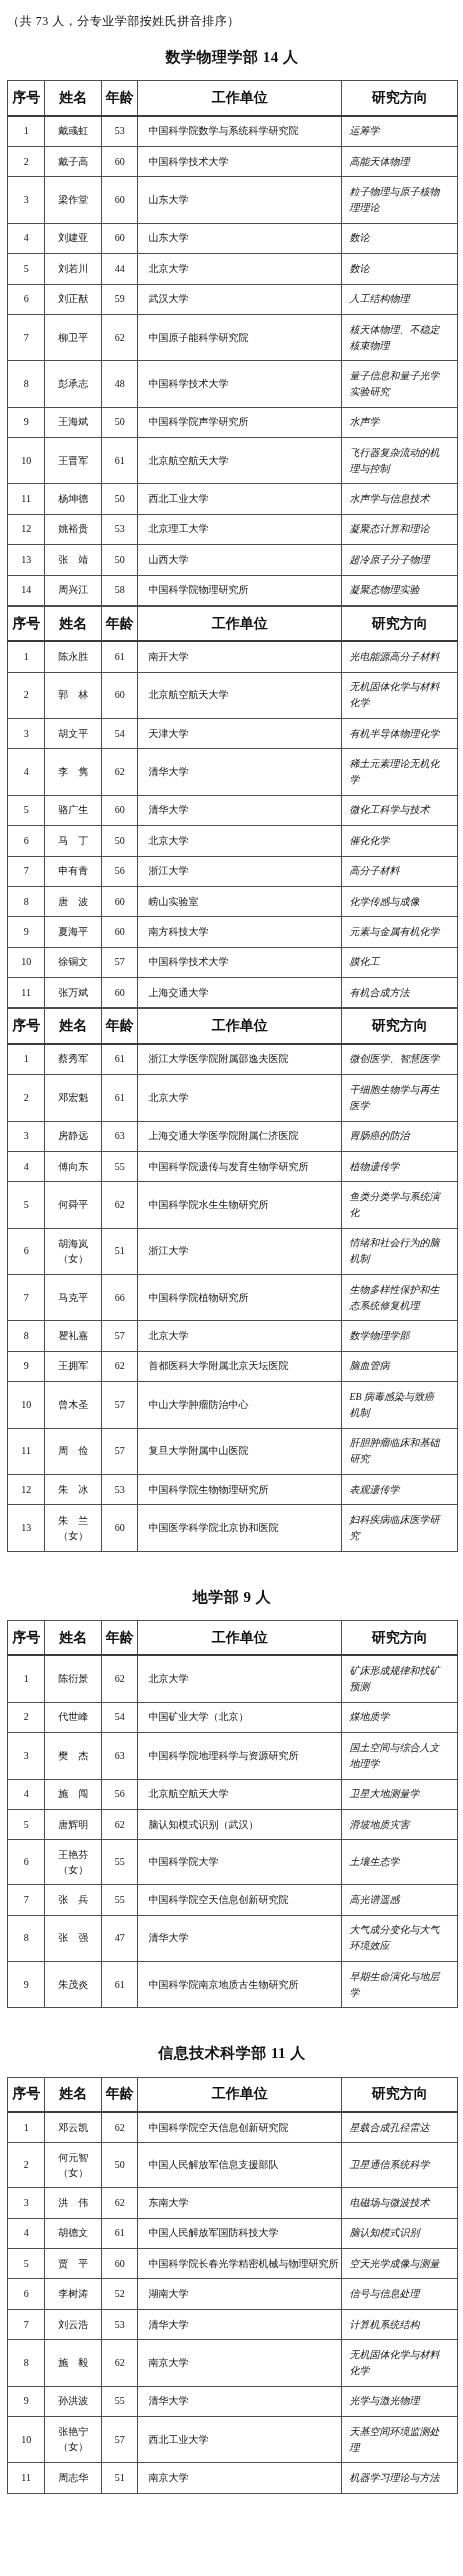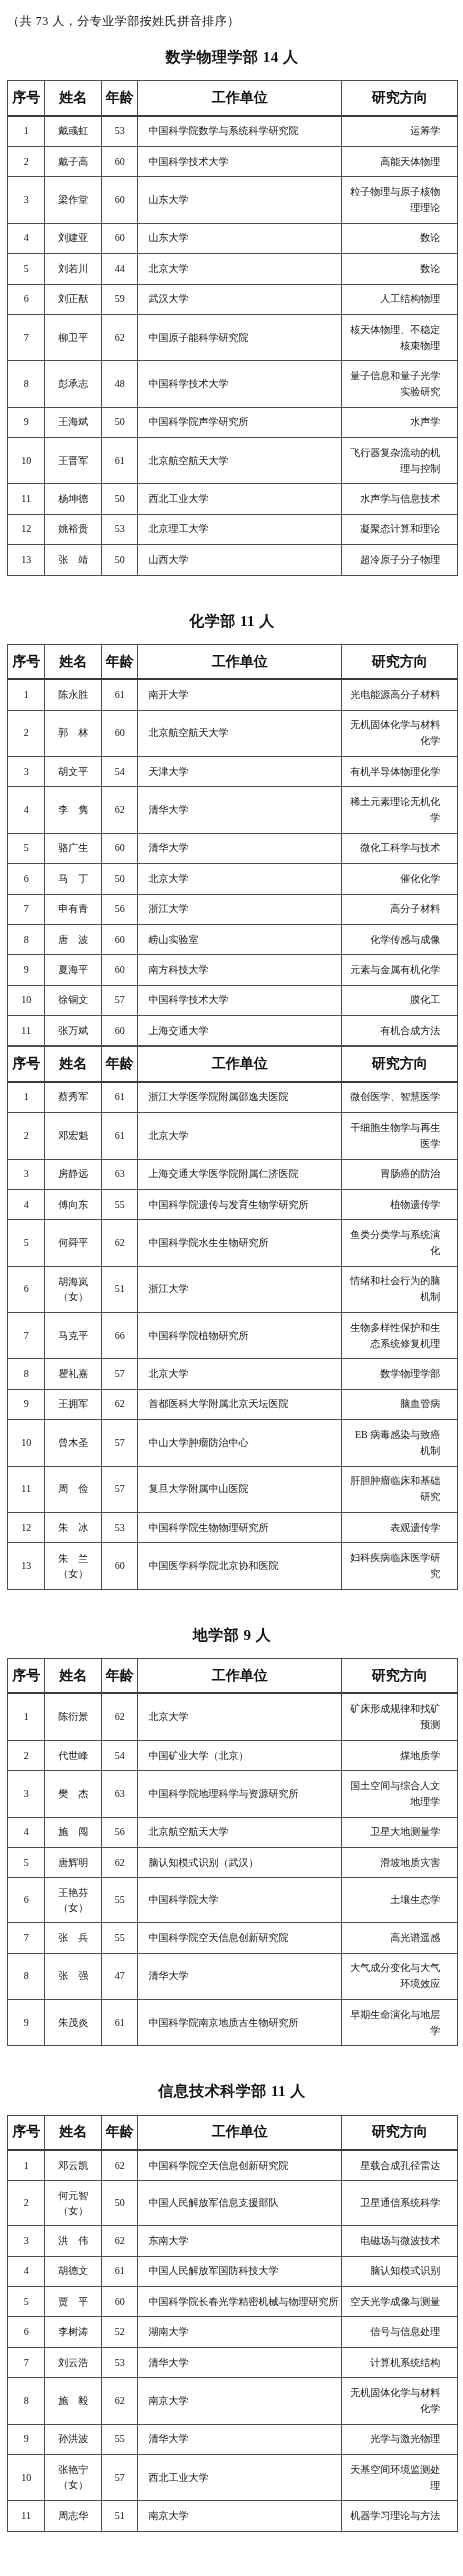--- a/index.html
+++ b/index.html
@@ -14,21 +14,21 @@
   section:first-child h2.section-title { margin-top:17.5px; }
 
   table.roster { width:449px; margin:0 auto; border-collapse:collapse; table-layout:fixed;
                  border:1.3px solid #3a3a3a; }
   .roster th, .roster td { border:0.8px solid #4d4d4d; vertical-align:middle; }
   .roster thead th { border-bottom:2.1px solid #3a3a3a;
                      font-family:"Liberation Sans","DejaVu Sans",sans-serif;
                      font-weight:bold; font-size:14px; padding:7.7px 2.1px; }
   .roster td { font-size:10px; line-height:1.6; padding:6.7px 3.1px; text-align:center; }
   .roster td.cell-unit { text-align:left; padding-left:10.3px; padding-right:2px; }
-  .roster td.cell-field { text-align:right; padding-left:7.2px; padding-right:17px; }
+  .roster td.cell-field { text-align:left; padding-left:7.2px; padding-right:17px;font-style:italic; }
   .name2:empty { display:none; }
   .name2 { line-height:1.45; }
 </style>
 </head>
 <body>
 
 <div class="page">
 
   <div class="doc-subtitle">（共 73 人，分专业学部按姓氏拼音排序）</div>
 
@@ -189,26 +189,35 @@
     <td class="cell-no">13</td>
     <td class="cell-name">
       <div>张　靖</div>
 
     </td>
     <td class="cell-age">50</td>
     <td class="cell-unit">山西大学</td>
     <td class="cell-field">超冷原子分子物理</td>
   </tr>
 
+  <tr>
+    <td class="cell-no">14</td>
+    <td class="cell-name">
+      <div>周兴江</div>
+
+    </td>
+    <td class="cell-age">58</td>
+    <td class="cell-unit">中国科学院物理研究所</td>
+    <td class="cell-field">凝聚态物理实验</td>
+  </tr>
 </tbody>
     </table>
   </section>
 
   <section>
-    <h2 class="section-title">化学部 11 人</h2>
     <table class="roster">
       <colgroup>
             <col style="width:37px">
             <col style="width:57px">
             <col style="width:36px">
             <col style="width:204px">
             <col style="width:116px">
           </colgroup>
       <thead>
         <tr>

